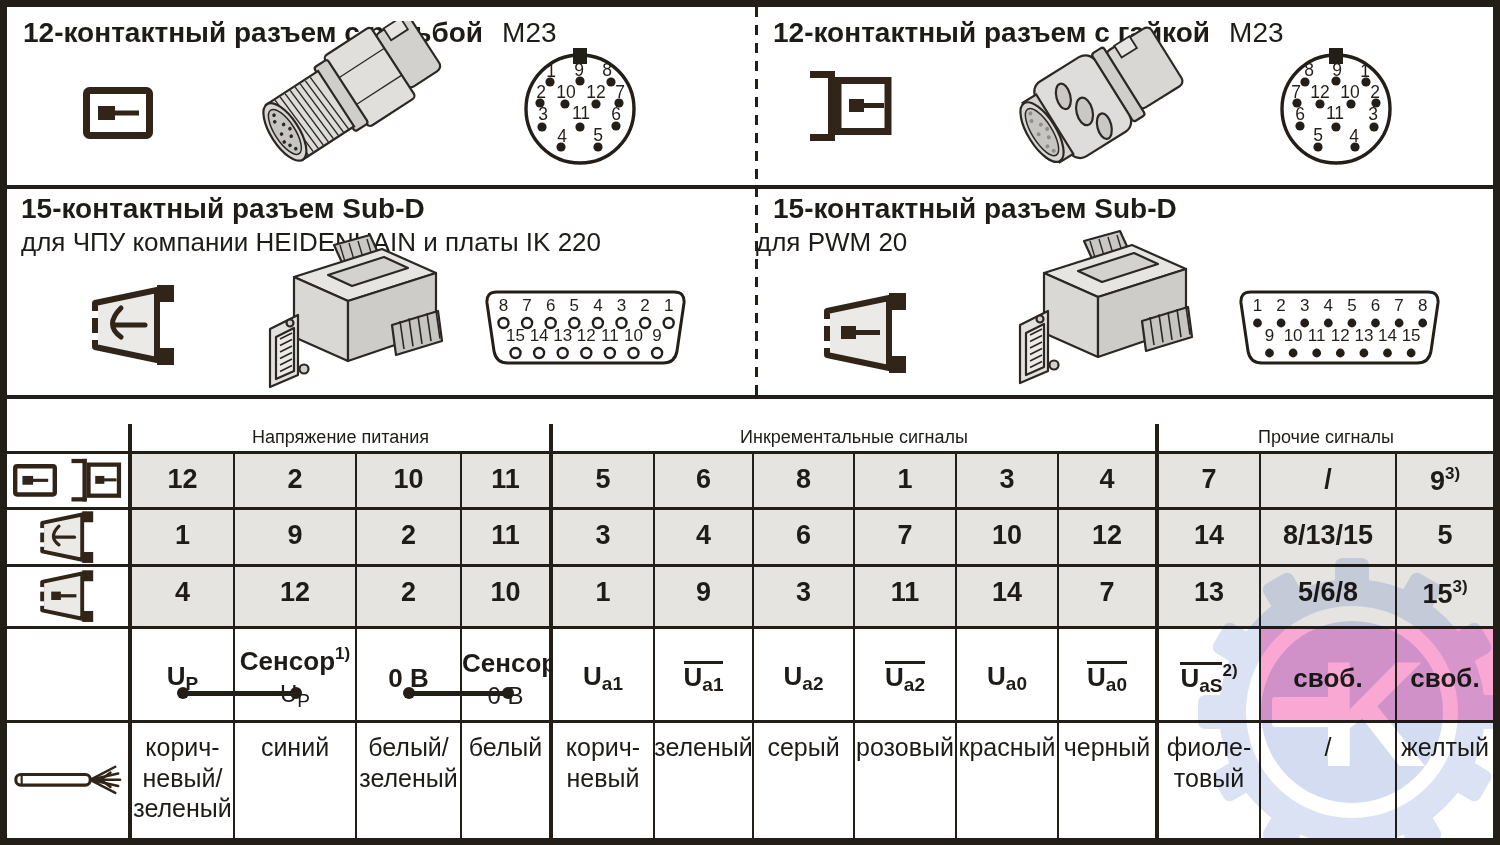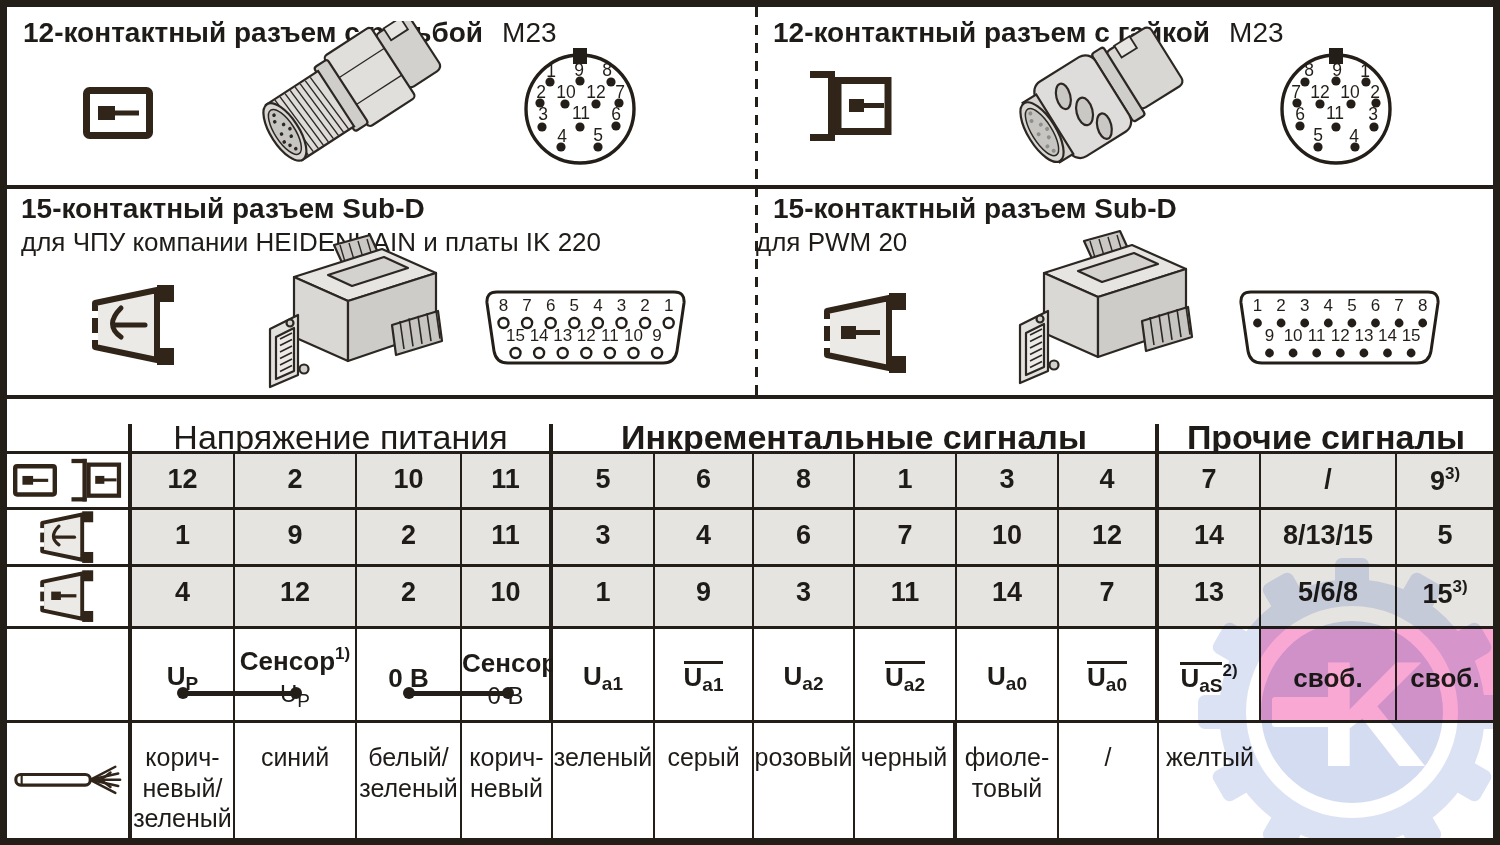--- a/index.html
+++ b/index.html
@@ -20,26 +20,26 @@
   
   #table-wrap{left:0;top:388px;right:0;bottom:0;border-top:4px solid #241e19;
     display:grid;position:absolute;
     grid-template-columns:125px 103px 122px 105px 91px 102px 99px 101px 102px 102px 100px 102px 136px 96px;
     grid-template-rows:55px 56px 57px 62px 94px auto;}
   .c{border-right:2px solid #241e19;border-bottom:3px solid #241e19;box-sizing:border-box;
      display:flex;justify-content:center;background:#fff;overflow:visible;}
   .c.tr{border-right-width:4px;}
   .c.lastcol{border-right:none;}
   .c.lastrow{border-bottom:none;}
-  .c.head{align-items:center;font-size:34px;margin-top:25px;}
+  .c.head{align-items:center;font-size:18px;margin-top:25px;}
   .c.num{align-items:flex-start;padding-top:10px;font-size:27px;font-weight:bold;background:#e5e4e1;}
   .c.iconc{align-items:center;gap:9px;}
   .c.sig{align-items:flex-end;padding-top:7px;font-size:26px;font-weight:bold;flex-direction:column;text-align:center;}
   .c.sig.gray{background:#f9a8d4;}
-  .c.colr{align-items:flex-start;padding-top:19px;font-size:25px;text-align:center;white-space:pre-line;line-height:1.22;}
+  .c.colr{align-items:flex-start;padding-top:9px;font-size:25px;text-align:center;white-space:pre-line;line-height:1.22;}
   .c sub{font-size:19px;vertical-align:-5px;letter-spacing:0;}
   .c sup.fnote{font-size:17px;vertical-align:11px;font-weight:bold;}
   .ovl{display:inline-block;border-top:3.5px solid #241e19;line-height:1.05;}
   .sigline{width:100%;text-align:center;}
   .sig2{width:100%;text-align:center;font-weight:normal;font-size:24px;margin-top:3px;}
   .link{position:absolute;height:5px;background:#241e19;border-radius:2px;z-index:3;}
   .ldot{position:absolute;width:12px;height:12px;border-radius:50%;background:#241e19;z-index:3;}
   #watermark{left:1190px;top:550px;width:310px;height:310px;opacity:.6;mix-blend-mode:multiply;z-index:40;pointer-events:none;}
 </style>
 </head>
@@ -334,22 +334,22 @@
 
   <div id="table-wrap">
     <div class="link" style="left:176px;top:292px;width:113px;"></div>
     <div class="ldot" style="left:170px;top:288px;"></div>
     <div class="ldot" style="left:283px;top:288px;"></div>
     <div class="link" style="left:402px;top:292px;width:99px;"></div>
     <div class="ldot" style="left:396px;top:288px;"></div>
     <div class="ldot" style="left:495px;top:288px;"></div>
   <div class="c head tr"></div>
       <div class="c head tr" style="grid-column: span 4;">Напряжение питания</div>
-      <div class="c head tr" style="grid-column: span 6; font-weight: bold;">Инкрементальные сигналы</div>
-      <div class="c head lastcol" style="grid-column: span 3; font-weight: bold;">Прочие сигналы</div>
+      <div class="c head tr" style="grid-column: span 6;">Инкрементальные сигналы</div>
+      <div class="c head lastcol" style="grid-column: span 3;">Прочие сигналы</div>
       <div class="c iconc tr">
         <svg width="44" viewBox="0 0 70 52">
     <rect x="3.5" y="3.5" width="63" height="45" rx="3" fill="#fff" stroke="#31251a" stroke-width="7"></rect>
     <rect x="15" y="19" width="17" height="14" fill="#31251a"></rect>
           <rect x="31" y="23.5" width="25" height="5" fill="#31251a"></rect>
         </svg>
         <svg width="56" viewBox="0 0 92 86">
     <rect x="9" y="8" width="25" height="7" fill="#31251a"></rect>
           <rect x="9" y="71" width="25" height="7" fill="#31251a"></rect>
     <rect x="27" y="8" width="7" height="70" fill="#31251a"></rect>
@@ -553,25 +553,27 @@
             <line x1="92" y1="20.5" x2="102" y2="28"></line>
     </g>
         </svg>
       </div>
       <div class="c colr lastrow">корич-
 невый/
 зеленый</div>
       <div class="c colr lastrow">синий</div>
       <div class="c colr lastrow">белый/
 зеленый</div>
+      <div class="c colr lastrow tr">белый</div>
       <div class="c colr lastrow">корич-
 невый</div>
       <div class="c colr lastrow">зеленый</div>
       <div class="c colr lastrow">серый</div>
       <div class="c colr lastrow">розовый</div>
+      <div class="c colr lastrow">красный</div>
       <div class="c colr lastrow tr">черный</div>
       <div class="c colr lastrow">фиоле-
 товый</div>
       <div class="c colr lastrow">/</div>
       <div class="c colr lastrow lastcol">желтый</div>
     </div>
 
   <div class="abs" id="watermark"><svg width="310" height="310" viewBox="-155 -155 310 310">
     <g>
           <rect x="-17" y="-154" width="34" height="42" rx="7" fill="#c3cfec" transform="rotate(0)"></rect>

